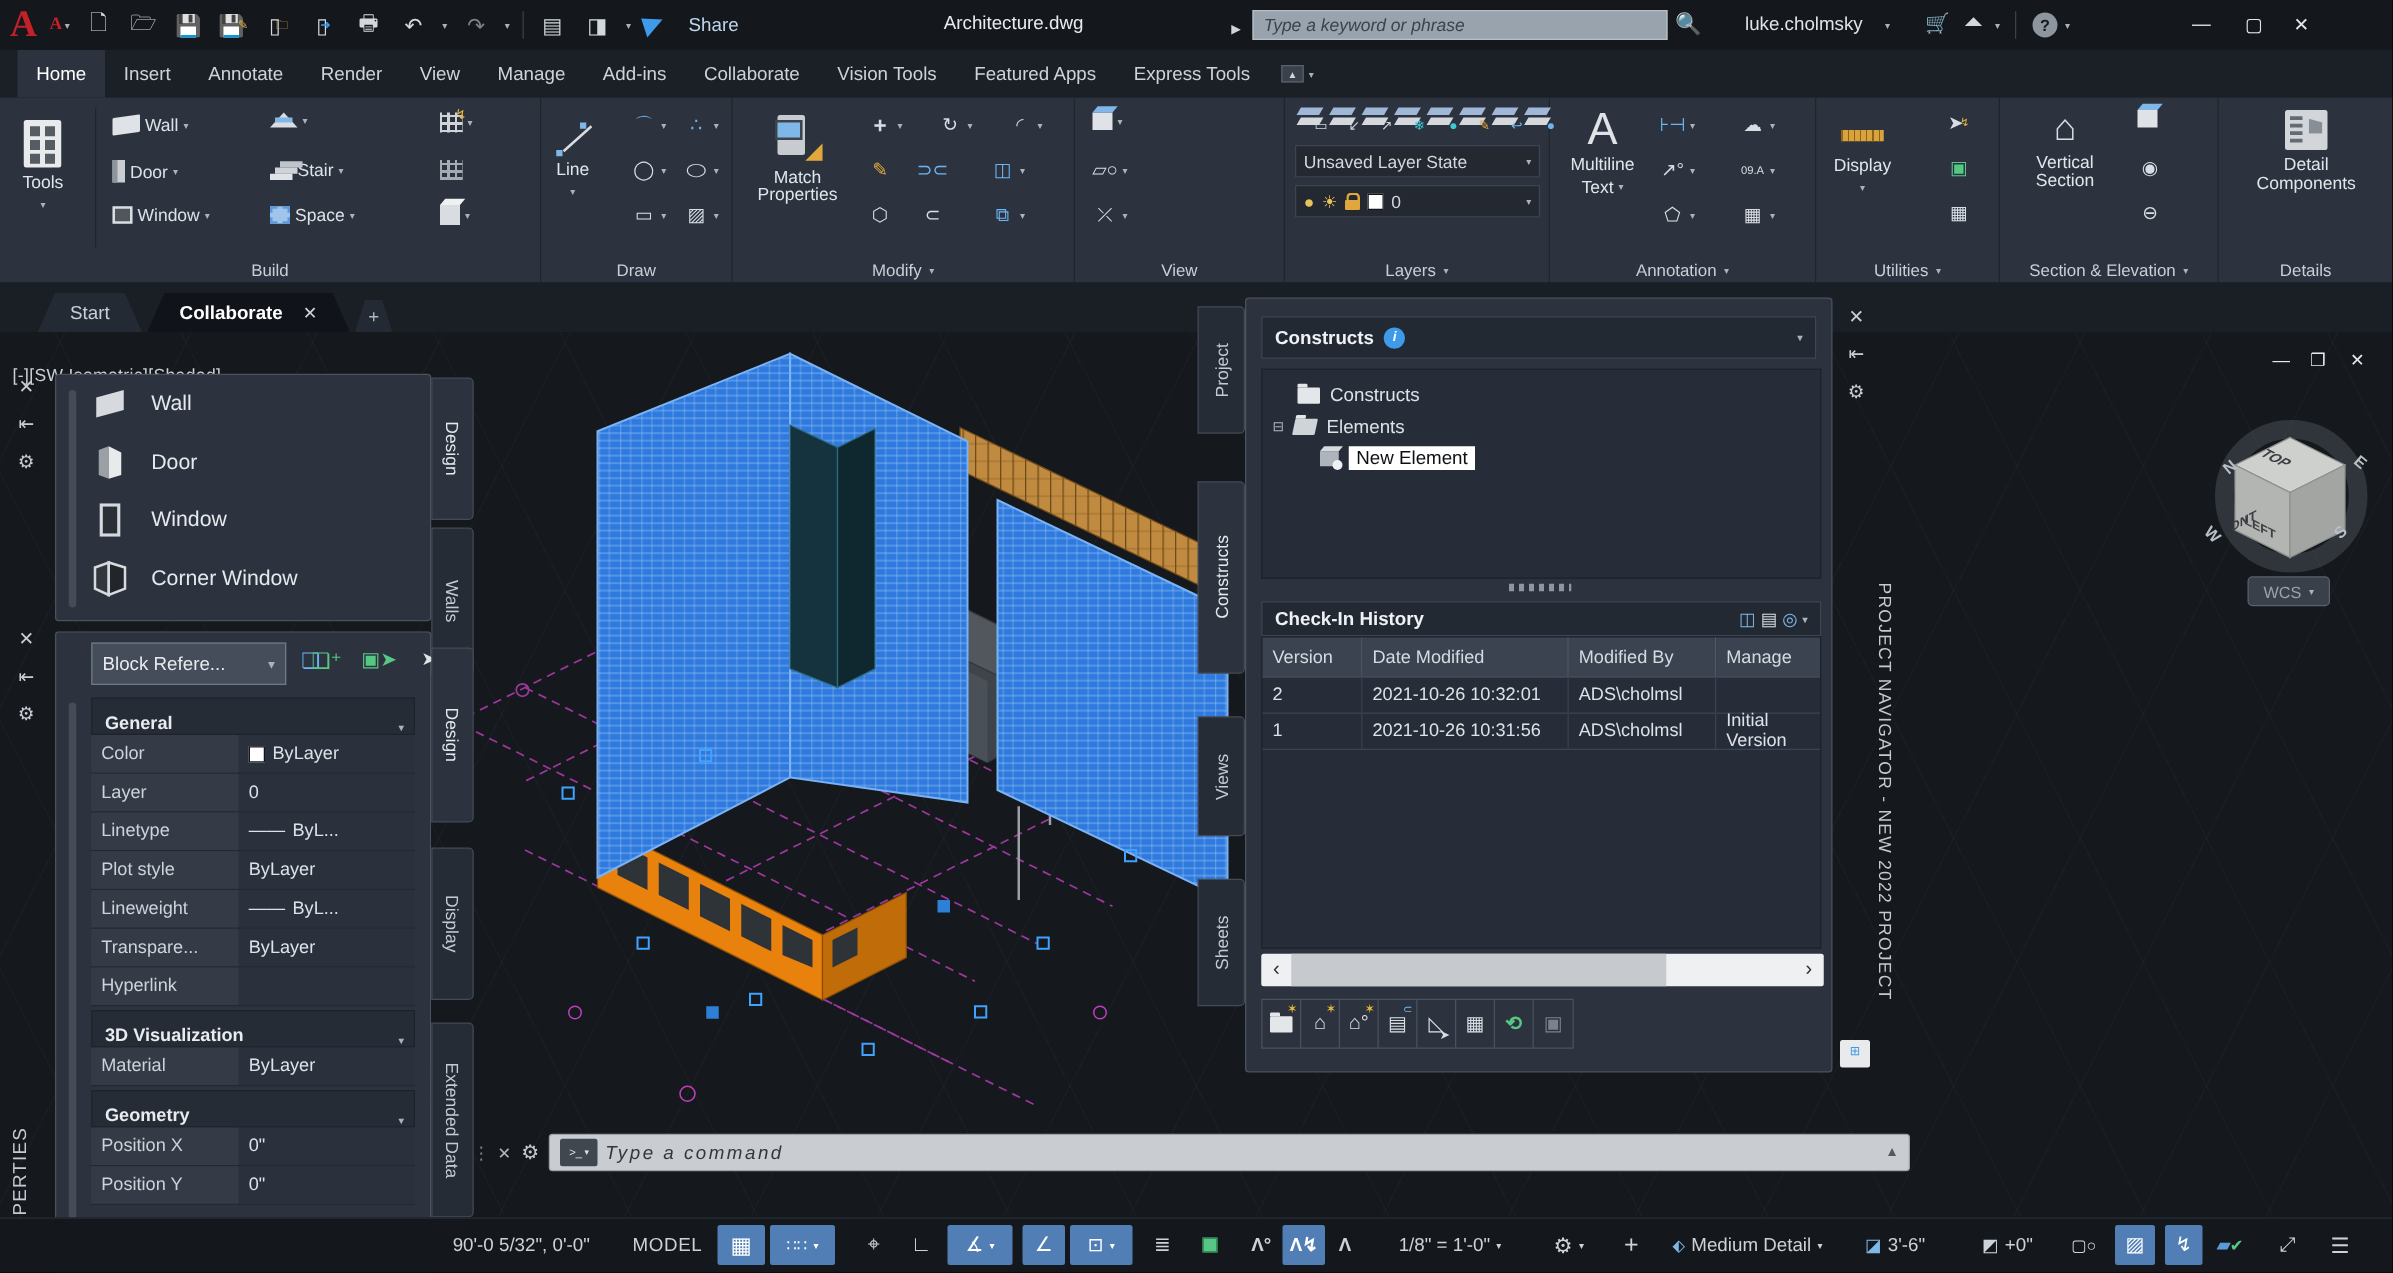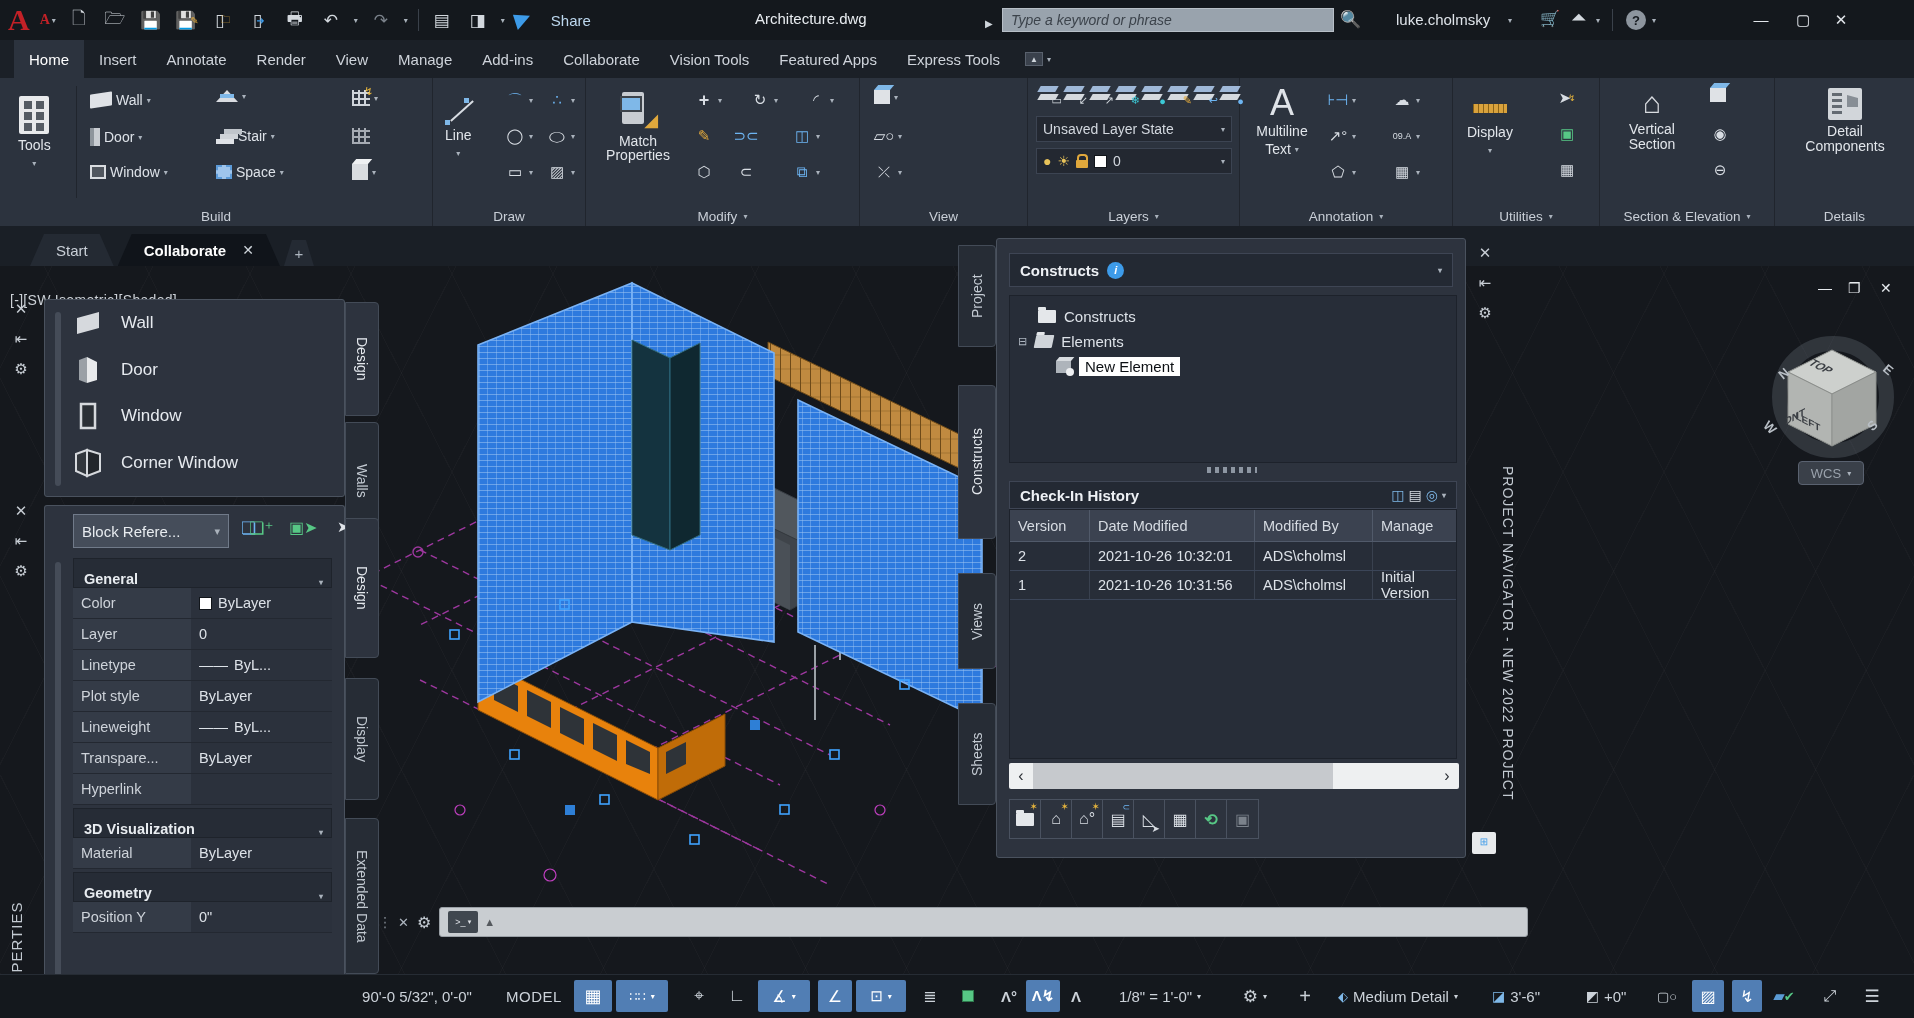--- a/index.html
+++ b/index.html
@@ -734,20 +734,24 @@
         </div>
       <div class="prow">
           <span class="lab">Material</span>
           <span class="val">ByLayer</span>
         </div>
       <div class="phead" style="margin-top:3px">
           <span>Geometry</span>
           <span class="caret g-caret"></span>
         </div>
       <div class="prow">
+          <span class="lab">Position X</span>
+          <span class="val">0"</span>
+        </div>
+      <div class="prow">
           <span class="lab">Position Y</span>
           <span class="val">0"</span>
         </div>
     </div>
   </div>
   <div class="ptab active vrl" style="left:345px;top:518px;width:34px;height:140px">Design</div>
   <div class="ptab vrl" style="left:345px;top:678px;width:34px;height:122px">Display</div>
   <div class="ptab vrl" style="left:345px;top:818px;width:34px;height:156px">Extended Data</div>
 
   <div class="ptab ptabL vup" style="left:958px;top:245px;width:38px;height:102px">Project</div>
@@ -828,20 +832,21 @@
   <span class="abs spineic g-gear" style="left:1474px;top:304px"></span>
   <span class="abs vrl" style="left:1500px;top:466px;height:390px;font-size:14px;color:#c3cad2;letter-spacing:1px">PROJECT NAVIGATOR - NEW 2022 PROJECT</span>
   <span class="abs" style="left:1472px;top:832px;width:24px;height:22px;background:#e8eaec;border-radius:2px;color:#3d9be9;font-size:10px;text-align:center;line-height:20px">⊞</span>
 
   <div id="cmdline" class="abs">
     <span class="g-dots" style="color:#7b828b;font-size:14px"></span>
     <span class="g-x" style="color:#aeb6c0;font-size:13px"></span>
     <span class="g-gear" style="color:#c3cad2;font-size:16px"></span>
     <div id="cmdinput">
       <span class="cmdchip">&gt;_<span class="g-caret" style="font-size:7px"></span></span>
+      <input placeholder="Type a command" style="">
       <span class="g-up" style="color:#55595e;font-size:11px"></span>
     </div>
   </div>
 
   <div id="statusbar" class="abs"></div>
   <span class="sbtn abs" style="left:338px;width:158px">90'-0 5/32", 0'-0"</span>
   <span class="sbtn abs" style="left:502px;width:64px;letter-spacing:.5px">MODEL</span>
   <span class="sbtn on abs g-grid" style="left:574px;width:38px;font-size:18px"></span>
   <span class="sbtn on abs" style="left:616px;width:52px">
       <span style="font-size:13px">∷∷</span>

